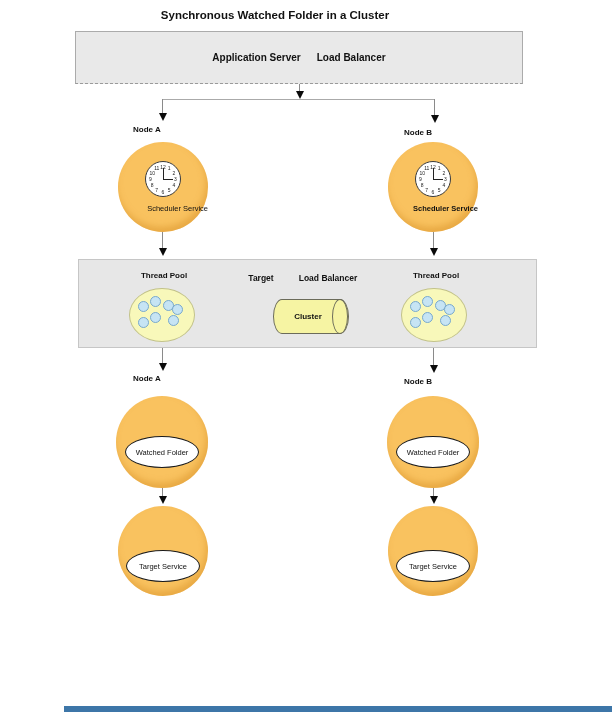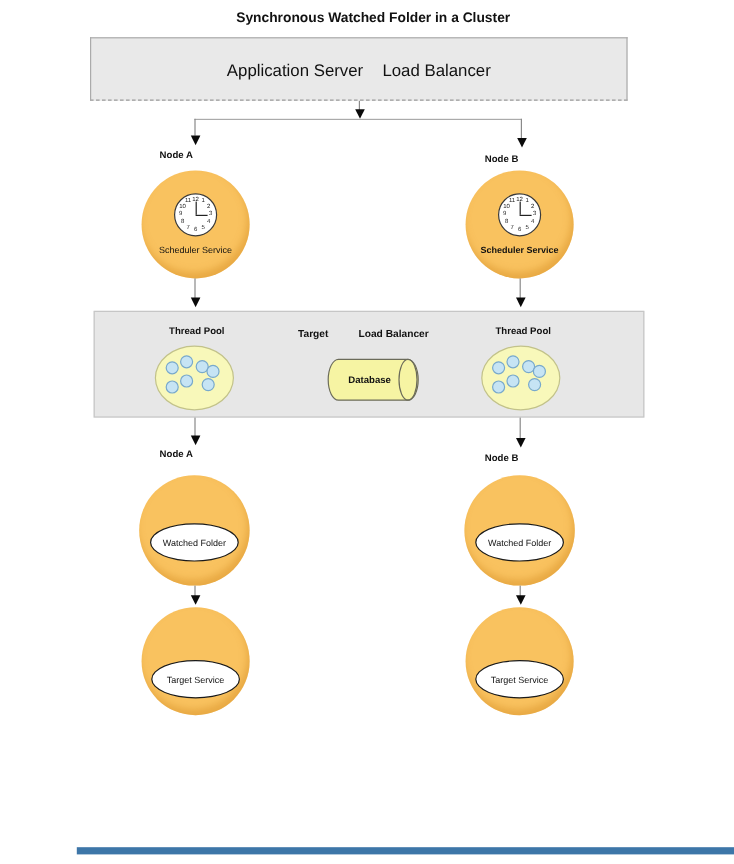--- a/index.html
+++ b/index.html
@@ -1,26 +1,26 @@
 <!DOCTYPE html>
 <html style="--node-fill: #F9C25F; --band-fill: #E7E7E7; --box-fill: #E9E9E9; --pool-fill: #F8F8BA; --dot-fill: #C6E4F4; --db-fill: #F6F4A3; --footer-bar: #3D76A8;"><head>
 <meta charset="utf-8">
 <style>
   html,body{margin:0;padding:0;background:#fff;}
   .canvas{
     position:relative;width:612px;height:720px;background:#fff;overflow:hidden;
     font-family:"Liberation Sans", sans-serif;color:#111;
   }
   .title{position:absolute;top:9px;left:0;width:550px;text-align:center;
-    font-size:11.5px;font-weight:bold;padding-left:36px;}
+    font-size:11.5px;font-weight:bold;}
   
   .top-box{position:absolute;left:75px;top:31px;width:448px;height:53px;
     background:var(--box-fill,#E9E9E9);border:1px solid #ABABAB;border-bottom:1px dashed #9a9a9a;
     display:flex;align-items:center;justify-content:center;gap:16px;box-sizing:border-box;}
-  .top-box span{font-size:14px;font-weight:normal;}
+  .top-box span{font-size:10px;font-weight:bold;}
   
   .vline{position:absolute;width:1px;background:#8a8a8a;}
   .hline{position:absolute;height:1px;background:#aaa;}
   .ahead{position:absolute;width:0;height:0;border-left:4px solid transparent;
     border-right:4px solid transparent;border-top:8px solid #0a0a0a;}
   
   .nlabel{position:absolute;width:60px;text-align:left;font-size:8px;font-weight:bold;}
   
   .ncircle{position:absolute;border-radius:50%;background:var(--node-fill,#F9C25F);
     box-shadow:inset -2px -5px 6px rgba(219,150,45,.55);}
@@ -31,21 +31,21 @@
   .ts-a{left:118px;top:506px;width:90px;height:90px;}
   .ts-b{left:388px;top:506px;width:90px;height:90px;}
   
   .clock{position:absolute;left:27px;top:19px;width:36px;height:36px;border-radius:50%;
     background:#fff;border:1px solid #3a3a3a;box-sizing:border-box;}
   .clock-num{position:absolute;font-size:5px;line-height:5px;color:#222;
     transform:translate(-50%,-50%);}
   .hand{position:absolute;background:#222;}
   .hand-v{left:16.5px;top:6px;width:1.5px;height:11px;}
   .hand-h{left:17px;top:16.5px;width:10px;height:1.5px;}
-  .sched-label{position:absolute;top:62px;left:0;width:100%;text-align:center;font-size:7.5px;}
+  .sched-label{position:absolute;top:62px;left:0;width:100%;text-align:right;font-size:7.5px;}
   .sched-label.bold{font-weight:bold;}
   
   .band{position:absolute;left:78px;top:259px;width:459px;height:89px;
     background:var(--band-fill,#E7E7E7);border:1px solid #C6C6C6;box-sizing:border-box;}
   .tp-label{position:absolute;top:11px;width:100px;text-align:center;font-size:8px;font-weight:bold;}
   .tp-left{left:35px;}
   .tp-right{left:307px;}
   .pool{position:absolute;top:28px;width:66px;height:54px;border-radius:50%;
     background:var(--pool-fill,#F8F8BA);border:1px solid #C2C28A;box-sizing:border-box;}
   .pool-left{left:50px;}
@@ -161,21 +161,21 @@
         <div class="dot" style="left: 33px; top: 11px;"></div>
         <div class="dot" style="left: 42px; top: 15px;"></div>
         <div class="dot" style="left: 8px; top: 28px;"></div>
         <div class="dot" style="left: 20px; top: 23px;"></div>
         <div class="dot" style="left: 38px; top: 26px;"></div>
       </div>
     <div class="mid-label quartz-label">Target</div>
     <div class="mid-label lb-label">Load Balancer</div>
     <div class="db">
       <div class="db-cap"></div>
-      <div class="db-label">Database</div>
+      <div class="db-label">Cluster</div>
     </div>
   </div>
 
   <div class="vline" style="left:162px;top:348px;height:16px;"></div>
   <div class="ahead" style="left:158.5px;top:363px;"></div>
   <div class="vline" style="left:433px;top:348px;height:18px;"></div>
   <div class="ahead" style="left:429.5px;top:365px;"></div>
 
   <div class="nlabel" style="left:133px;top:374px;">Node A</div>
   <div class="nlabel" style="left:404px;top:377px;">Node B</div>

